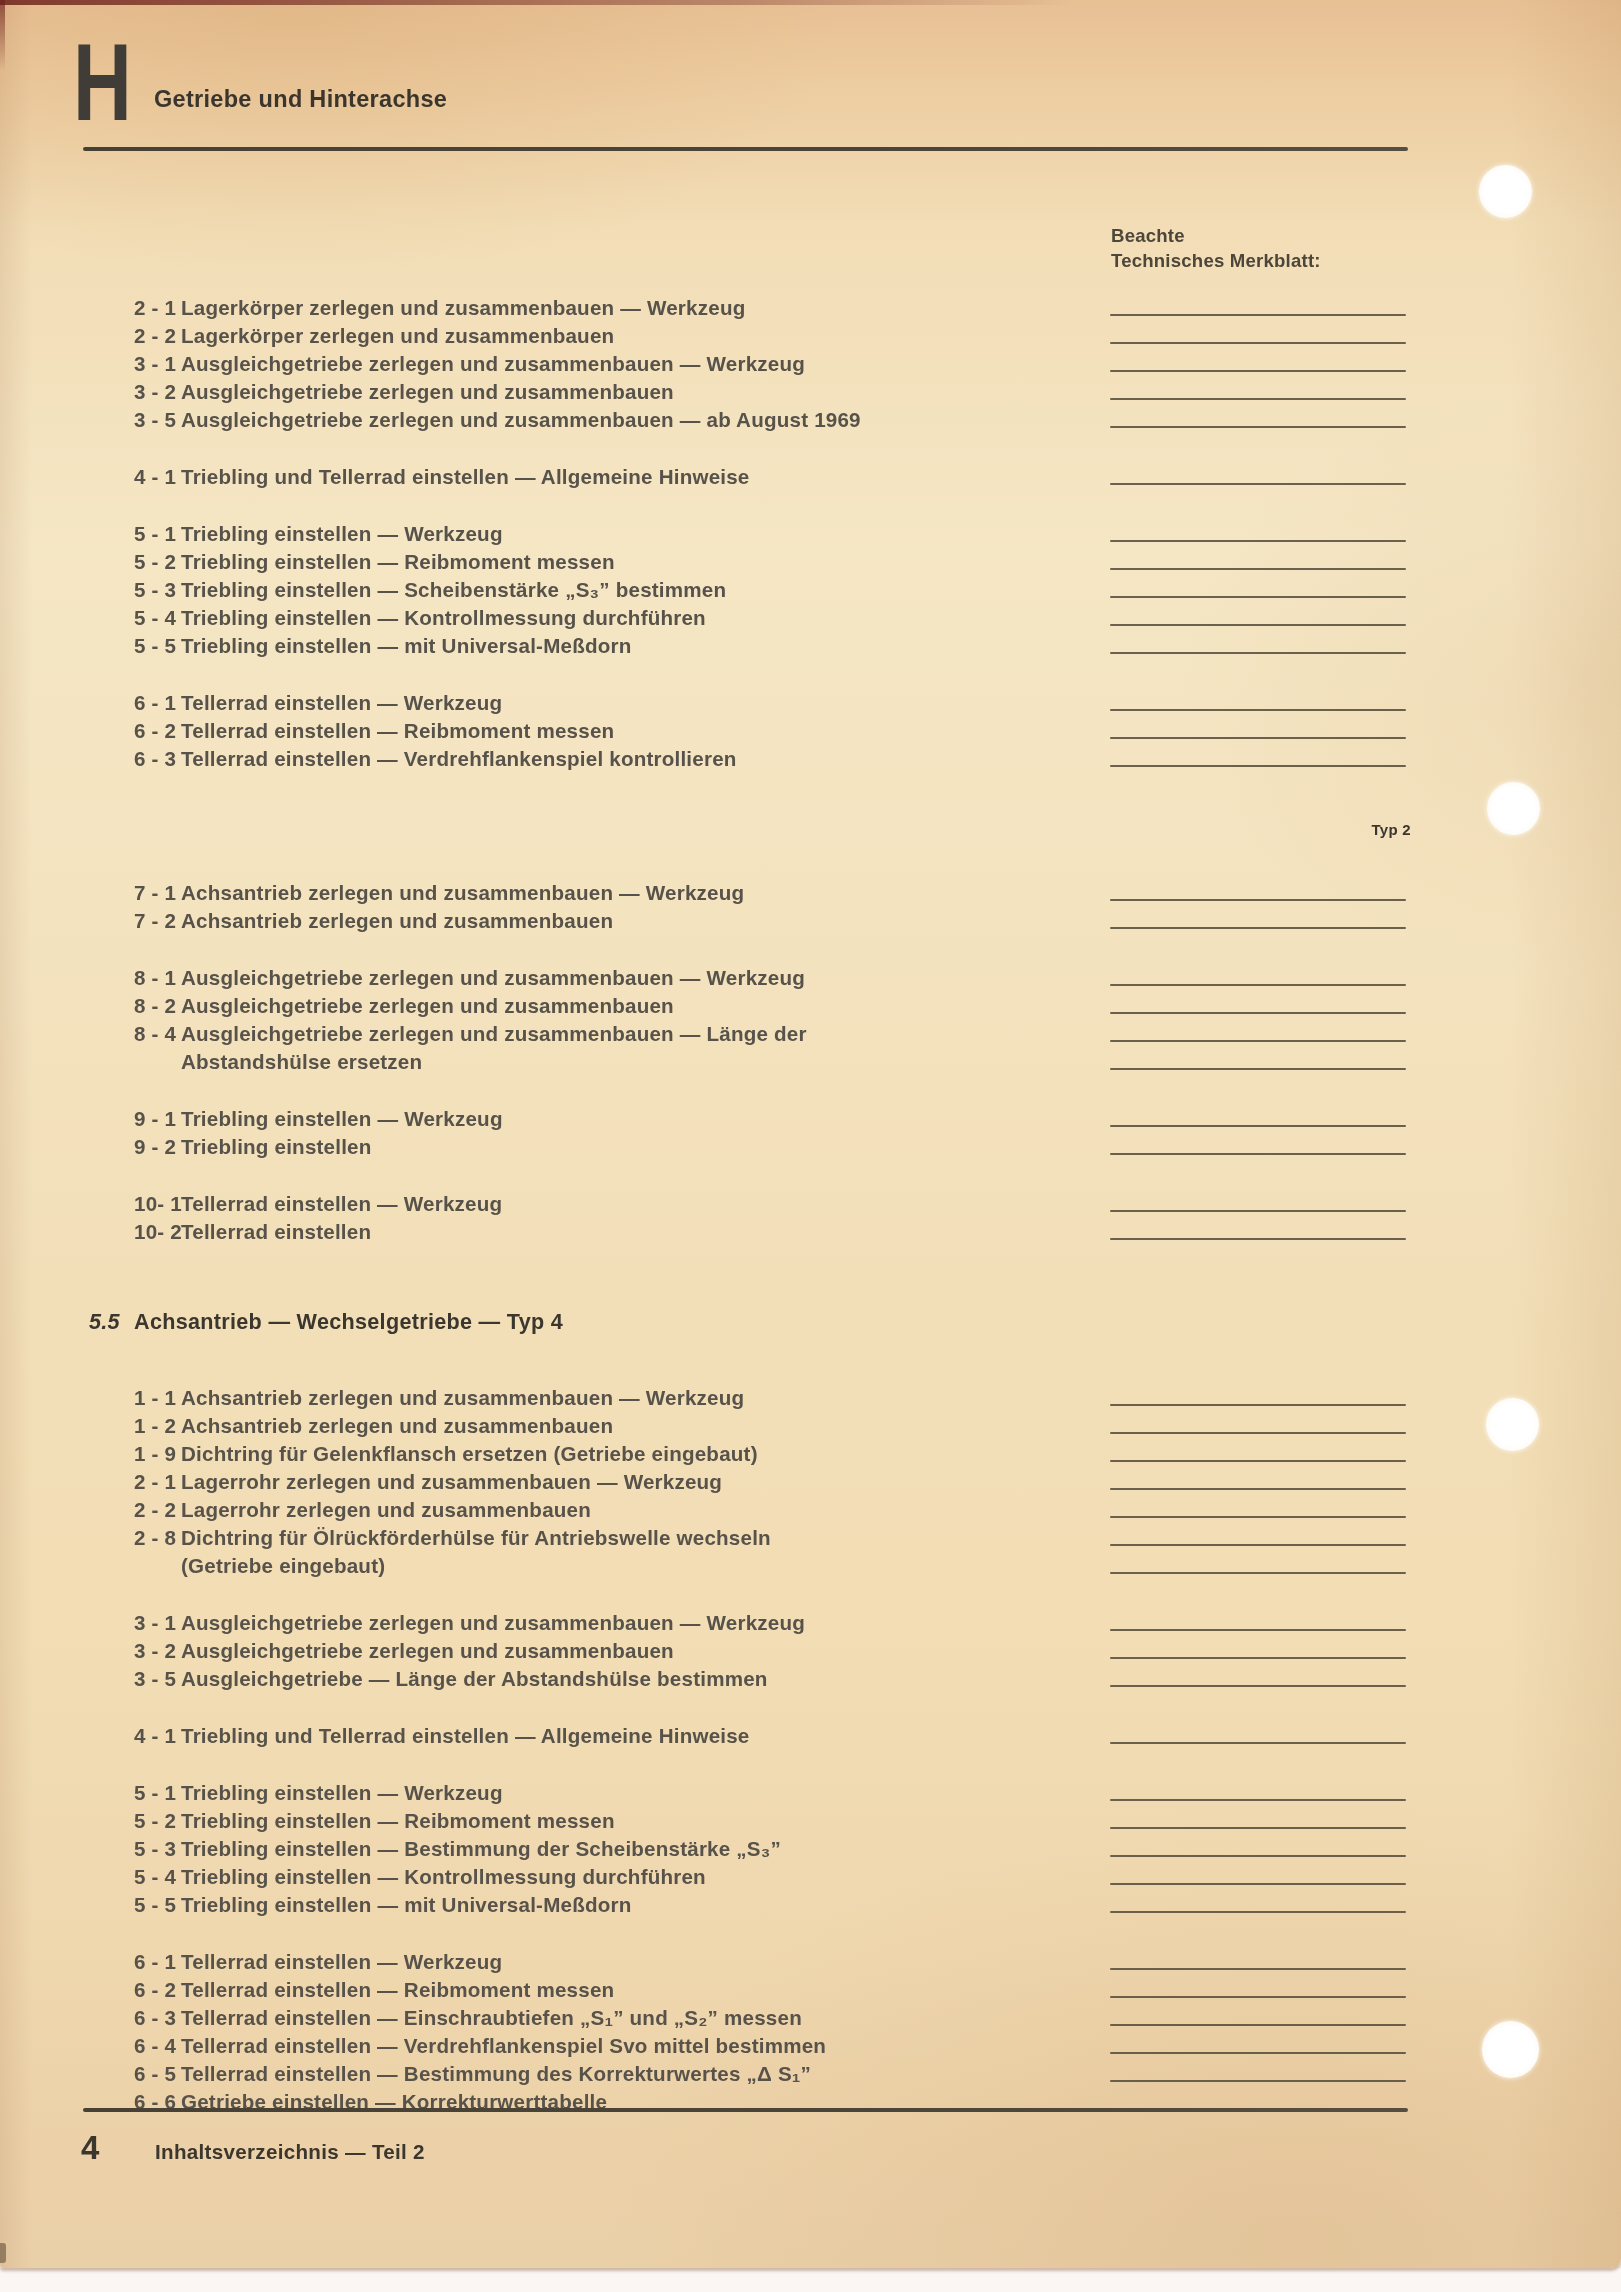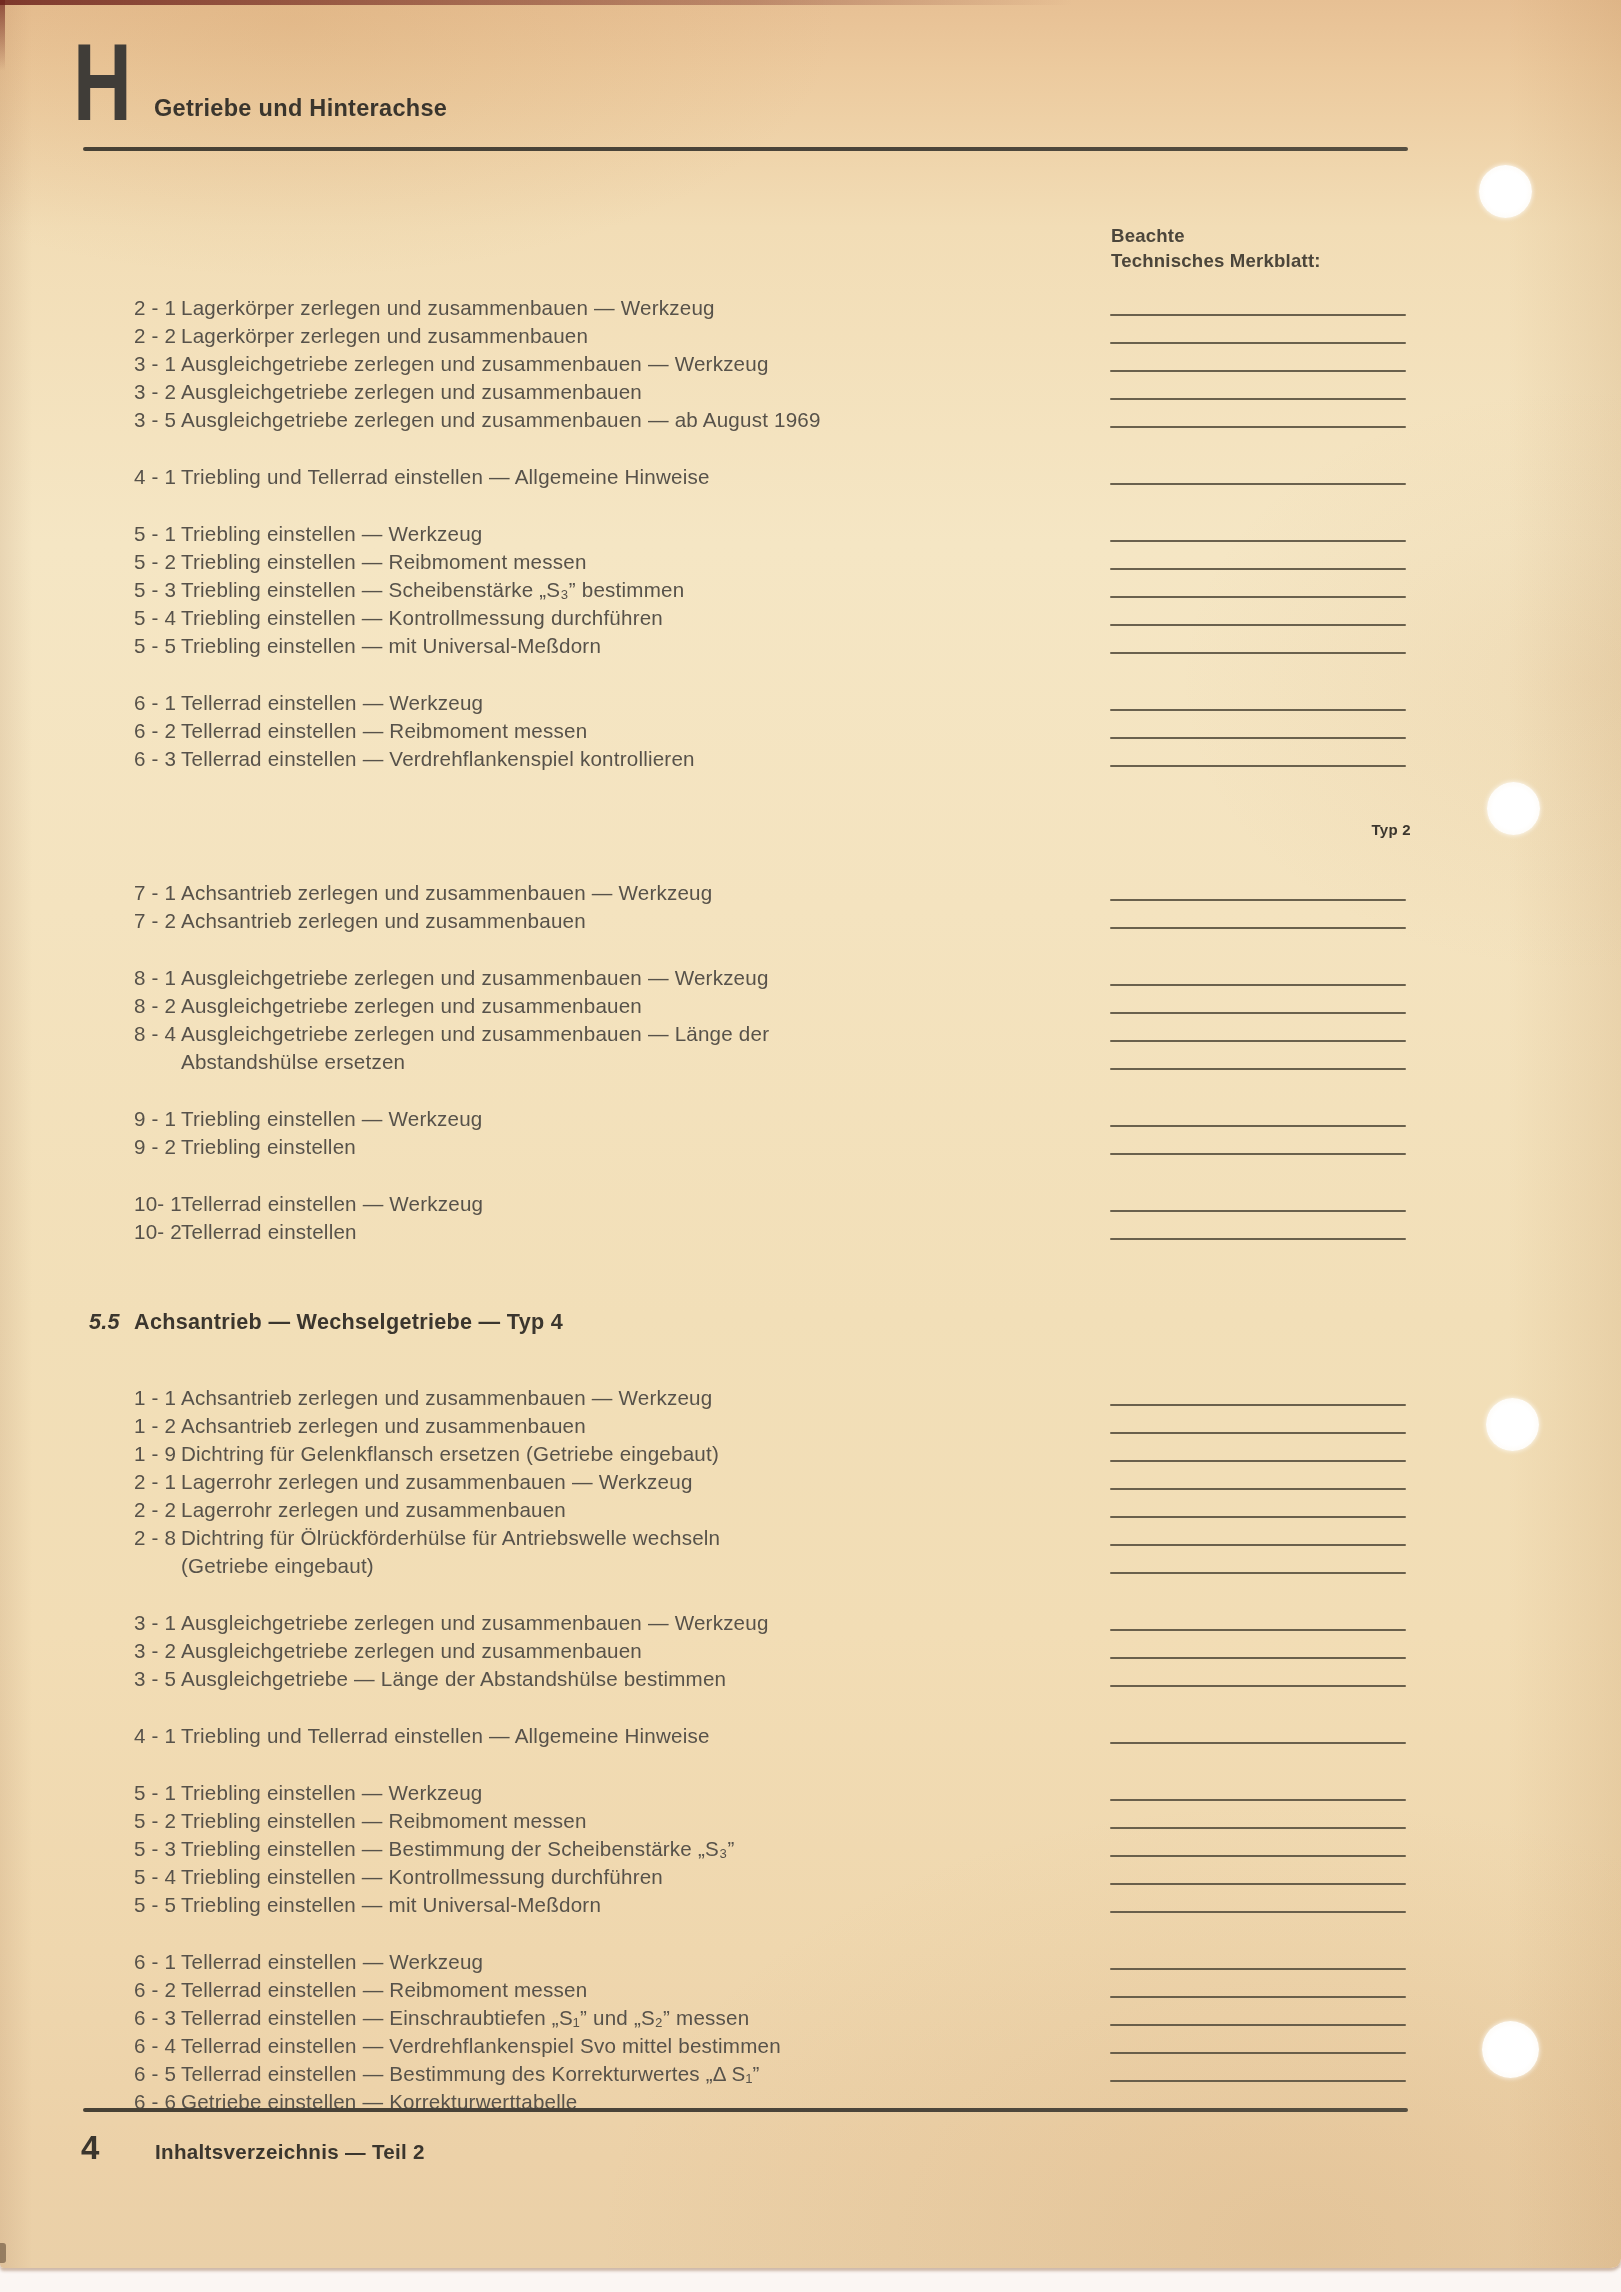--- a/index.html
+++ b/index.html
@@ -81,21 +81,21 @@
     font-size: 110px;
     line-height: 90px;
     font-weight: 800;
     color: #403d38;
     transform: scaleX(0.74);
     transform-origin: left top;
     letter-spacing: -2px;
   }
   .chapter-title {
     position: absolute;
-    left: 154px; top: 95px;
+    left: 154px; top: 86px;
     font-size: 23.5px;
     font-weight: 700;
     color: #3a352d;
     letter-spacing: 0.3px;
   }
   .rule {
     position: absolute;
     left: 83px;
     width: 1325px;
     height: 3.9px;
@@ -122,21 +122,21 @@
     display: flex;
     flex-direction: column;
   }
   .toc-group { margin-top: 29px; display: flex; flex-direction: column; }
   .toc-group:first-child { margin-top: 0; }
   .toc-row {
     position: relative;
     height: 28px;
     line-height: 28px;
     font-size: 20.6px;
-    font-weight: 400;
+    font-weight: 700;
     color: #57524a;
     letter-spacing: 0.2px;
     white-space: nowrap;
   }
   .toc-row .num {
     display: inline-block;
     width: 47px;
     color: #57524a;
   }
   .toc-row .nline {

